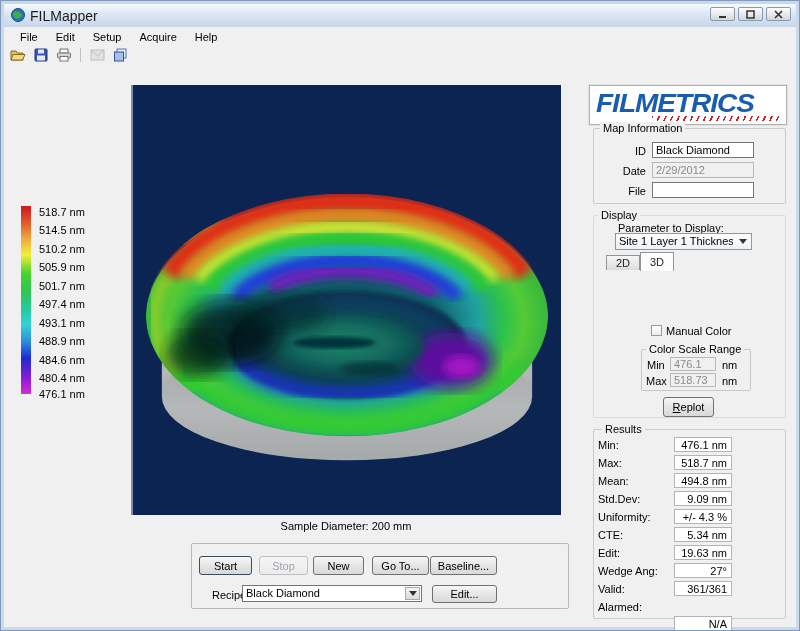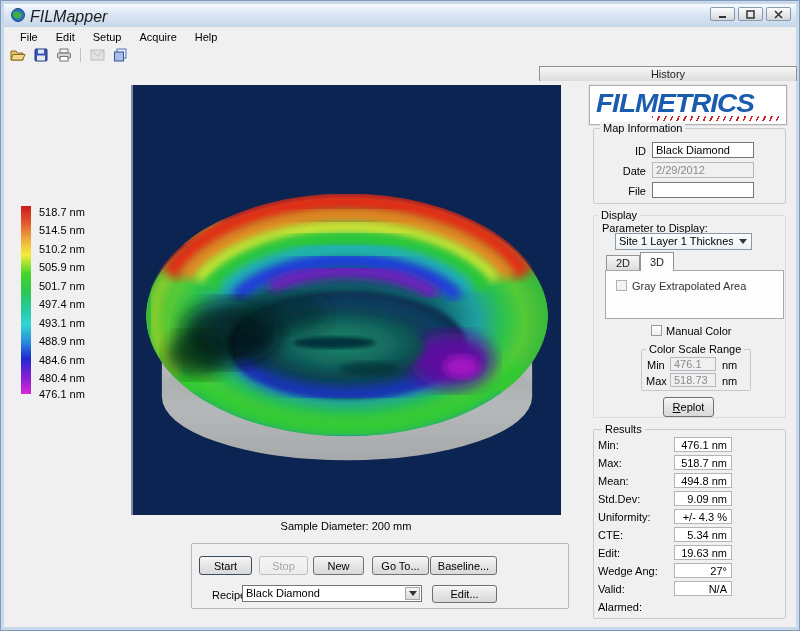--- a/index.html
+++ b/index.html
@@ -6,21 +6,21 @@
   html,body { width:800px; height:631px; font-family:"Liberation Sans", sans-serif; }
   .window {
     position:relative; width:800px; height:631px; background:#f0f0f0;
     border:1px solid #7f9ab9; box-shadow: inset 0 0 0 3px #c9d8ea; overflow:hidden;
     font-size:11px; color:#000;
   }
   
   .titlebar { position:absolute; left:3px; top:3px; right:3px; height:23px;
     background:linear-gradient(#f6fafd,#dde8f4 40%,#c6d6ea); display:flex; align-items:center; }
   .app-icon { position:absolute; left:7px; top:4px; width:14px; height:14px; }
-  .title-text { position:absolute; left:26px; top:4px; font-size:16px; color:#1c1c1c;font-style:italic; }
+  .title-text { position:absolute; left:26px; top:4px; font-size:14px; color:#1c1c1c; }
   .winbtns { position:absolute; right:5px; top:3px; display:flex; gap:3px; }
   .winbtn { width:25px; height:14px; border:1px solid #8a9aad; border-radius:2px;
     background:linear-gradient(#fdfdfd,#e8eaec 50%,#d3d6da); display:flex; align-items:center; justify-content:center; }
   
   .menubar { position:absolute; left:4px; top:26px; right:4px; height:19px; background:#f0f0f0; display:flex; align-items:center; padding-left:6px; }
   .menu-item { padding:2px 9px; }
   
   .toolbar { position:absolute; left:4px; top:45px; right:4px; height:18px; display:flex; align-items:center; gap:6px; padding-left:4px; }
   .tool-ico { width:17px; height:16px; display:flex; align-items:center; justify-content:center; }
   .tool-sep { width:1px; height:14px; background:#c2c2c2; margin:0 2px; }
@@ -136,21 +136,20 @@
     </span>
     <span class="tool-ico">
       <svg width="15" height="14" viewBox="0 0 15 14">
           <rect x="4" y="1" width="9" height="9" fill="#e8eefc" stroke="#5272b8"></rect>
           <rect x="1.5" y="4" width="9" height="9" fill="#a9bfe8" stroke="#32549c"></rect>
         </svg>
     </span>
   </div>
 
   <div class="tabbar">
-    <div class="tab" style="left:534px; width:258px;">History</div>
   </div>
 
   <div class="colorscale">
     <div class="cs-bar"></div>
     <span class="cs-label" style="top:0px">518.7 nm</span>
     <span class="cs-label" style="top:18px">514.5 nm</span>
     <span class="cs-label" style="top:37px">510.2 nm</span>
     <span class="cs-label" style="top:55px">505.9 nm</span>
     <span class="cs-label" style="top:74px">501.7 nm</span>
     <span class="cs-label" style="top:92px">497.4 nm</span>
@@ -269,33 +268,29 @@
     <span class="lbl r" style="left:8px; top:16px; width:44px;">ID</span>
     <input class="field" style="left: 58px; top: 13px; width: 102px; height: 16px;" value="Black Diamond">
     <span class="lbl r" style="left:8px; top:36px; width:44px;">Date</span>
     <input class="field readonly" style="left: 58px; top: 33px; width: 102px; height: 16px;" readonly="" value="2/29/2012">
     <span class="lbl r" style="left:8px; top:56px; width:44px;">File</span>
     <input class="field" style="left: 58px; top: 53px; width: 102px; height: 16px;" value="">
   </div>
 
   <div class="groupbox" style="left:592px; top:214px; width:193px; height:203px; border-color:#dcdcdc;">
     <span class="grouplabel" style="left:4px;">Display</span>
-    <span class="lbl" style="left:8px; top:6px;">Parameter to Display:</span>
+    <span class="lbl" style="left:24px; top:6px;">Parameter to Display:</span>
     <div class="combo" style="left:21px; top:17px; width:137px; height:17px; border-color:#8a99a5; background:linear-gradient(#fdfdfd,#eef1f4);">
       <span class="txt">Site 1 Layer 1 Thickness</span>
       <span class="arrowbox" style="border:none; background:none;">
           <span class="tri-down"></span>
         </span>
     </div>
     <div class="tab" style="left:12px; width:34px; top:39px; height:15px; position:absolute;">2D</div>
     <div class="tab active" style="left:46px; width:34px; top:36px; height:19px; position:absolute; background:#fdfdfd;">3D</div>
-    <div style="position:absolute; left:11px; top:54px; width:179px; height:49px; border:1px solid #a8a8a8; background:#fdfdfd;">
-      <span class="checkbox" style="left:10px; top:9px; background:#f2f2f2; border-color:#b0b0b0;"></span>
-      <span class="lbl" style="left:26px; top:9px; color:#333;">Gray Extrapolated Area</span>
-    </div>
     <span class="checkbox" style="left:57px; top:109px;"></span>
     <span class="lbl" style="left:72px; top:109px;">Manual Color</span>
     <div class="groupbox" style="left:47px; top:133px; width:110px; height:42px; border-color:#c8c8c8;">
       <span class="grouplabel" style="left:4px;">Color Scale Range</span>
       <span class="lbl" style="left:5px; top:9px;">Min</span>
       <input class="field readonly" style="left: 28px; top: 7px; width: 46px; height: 14px;" readonly="" value="476.1">
       <span class="lbl" style="left:80px; top:9px;">nm</span>
       <span class="lbl" style="left:4px; top:25px;">Max</span>
       <input class="field readonly" style="left: 28px; top: 23px; width: 46px; height: 14px;" readonly="" value="518.73">
       <span class="lbl" style="left:80px; top:25px;">nm</span>
@@ -319,16 +314,16 @@
     <span class="results-val" style="top:79px;">+/- 4.3 %</span>
     <span class="results-row-label" style="left:4px; top:99px;">CTE:</span>
     <span class="results-val" style="top:97px;">5.34 nm</span>
     <span class="results-row-label" style="left:4px; top:117px;">Edit:</span>
     <span class="results-val" style="top:115px;">19.63 nm</span>
     <span class="results-row-label" style="left:4px; top:135px;">Wedge Ang:</span>
     <span class="results-val" style="top:133px;">27°</span>
     <span class="results-row-label" style="left:4px; top:153px;">Valid:</span>
     <span class="results-val" style="top:151px;">361/361</span>
     <span class="results-row-label" style="left:4px; top:171px;">Alarmed:</span>
-    <span class="results-val" style="top:151px;">N/A</span>
+    <span class="results-val" style="top:186px;">N/A</span>
   </div>
 
 </div>
 
 </body></html>

